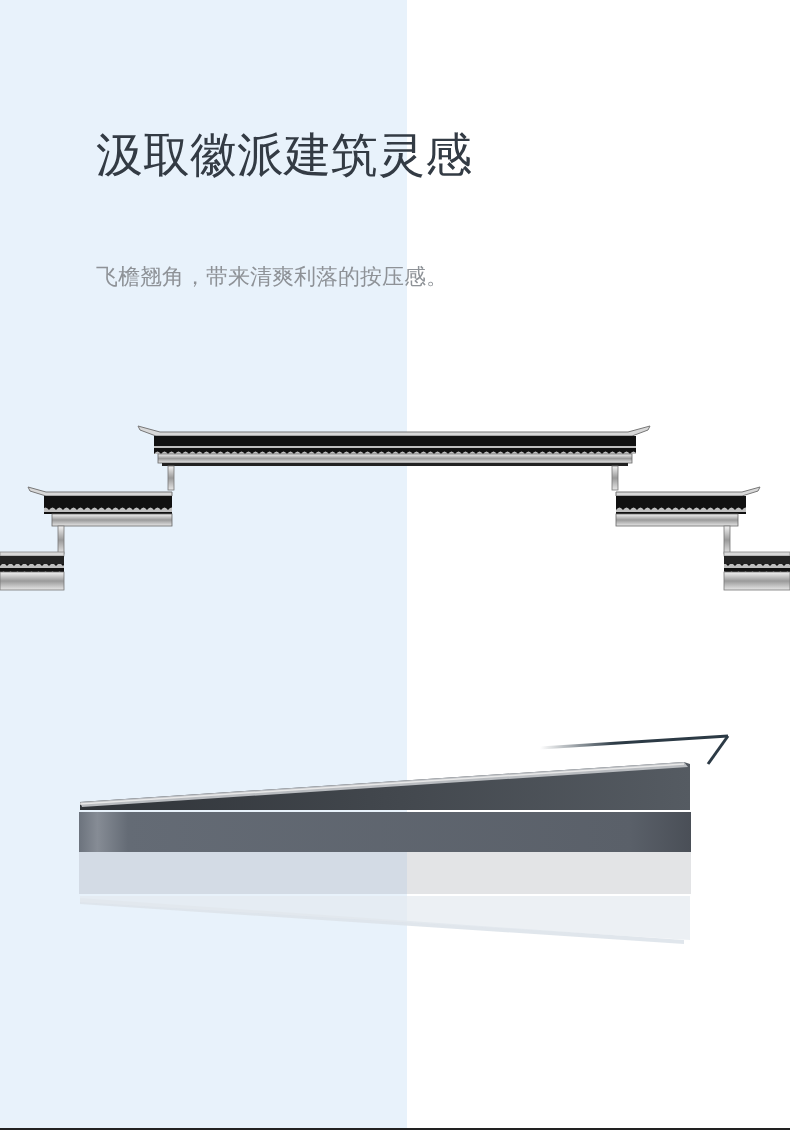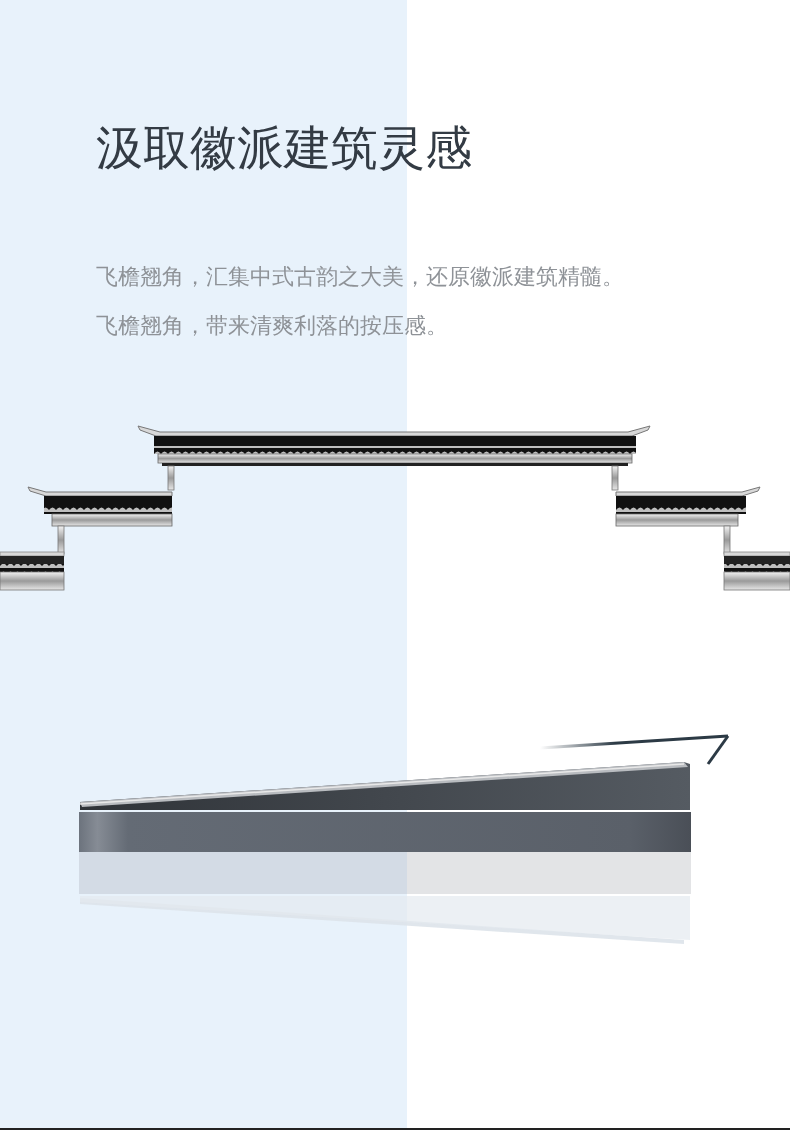--- a/index.html
+++ b/index.html
@@ -9,21 +9,21 @@
       font-family: "DejaVu Sans", "Liberation Sans", sans-serif;
     }
     .bg-panel {
       position: absolute; left: 0; top: 0; width: 407px; height: 1130px;
       background: #e8f2fb;
     }
     .bottom-line {
       position: absolute; left: 0; bottom: 0; width: 790px; height: 2px; background: #222;
     }
     .title {
-      position: absolute; left: 96px; top: 120px; margin: 0;
+      position: absolute; left: 96px; top: 127px; margin: 0;
       font-size: 47px; line-height: 56px; font-weight: normal; color: #333b44;
       letter-spacing: 0px;
     }
     .title span { display: block; white-space: nowrap; }
     .desc {
       position: absolute; left: 96px; top: 252px; margin: 0;
       font-size: 22px; line-height: 49px; color: #8e9297; white-space: nowrap;
     }
     .desc span { display: block; }
     svg { position: absolute; left: 0; top: 0; }
@@ -31,21 +31,20 @@
 </head>
 <body>
 
 <div class="bg-panel"></div>
 
 <h1 class="title">
   <span>汲取徽派建筑灵感</span>
 </h1>
 
 <p class="desc">
-  <span>飞檐翘角，汇集中式古韵之大美，还原徽派建筑精髓。</span>
   <span>飞檐翘角，带来清爽利落的按压感。</span>
 </p>
 
 <svg width="790" height="1130" viewBox="0 0 790 1130">
   <defs>
     <pattern id="wave" x="0" y="0" width="14" height="8" patternUnits="userSpaceOnUse">
       <rect width="14" height="8" fill="#111"></rect>
       <path d="M0 6 Q3.5 1 7 6 Q10.5 1 14 6 L14 8 L0 8 Z" fill="#bfbfbf"></path>
     </pattern>
     <linearGradient id="metal" x1="0" y1="0" x2="0" y2="1">

